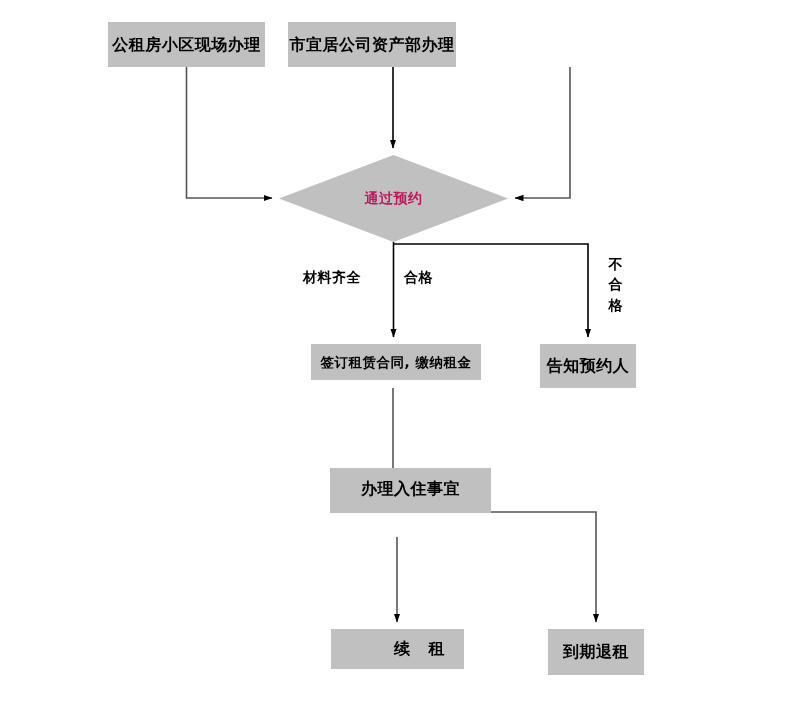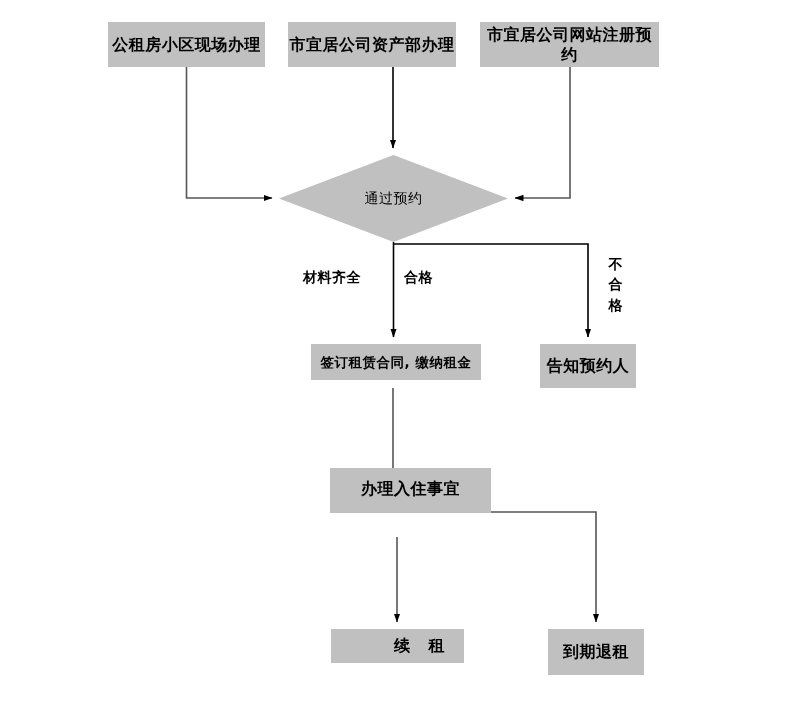--- a/index.html
+++ b/index.html
@@ -51,22 +51,22 @@
   }
   .diamond-label {
     position: absolute;
     left: 0;
     top: 0;
     width: 100%;
     height: 100%;
     display: flex;
     align-items: center;
     justify-content: center;
-    color: #000000;
-    font-weight: normal;
+    color: #be185d;
+    font-weight: bold;
     font-size: 14px;
     letter-spacing: 0.5px;
   }
   .edge-label {
     position: absolute;
     color: #000000;
     font-weight: bold;
     font-size: 14px;
     letter-spacing: 0.5px;
     white-space: nowrap;
@@ -121,36 +121,35 @@
 
     <g>
       <path d="M463,512 L596,512 L596,622" fill="none" stroke="#555555" stroke-width="1.6" marker-end="url(#arrow)"></path>
     </g>
   </svg>
 
   <div class="node" style="left:108px; top:22px; width:157px; height:45px;">公租房小区现场办理</div>
 
   <div class="node" style="left:288px; top:22px; width:168px; height:45px;">市宜居公司资产部办理</div>
 
-  <div class="node" style="left:480px; top:22px; width:179px; height:45px;">市宜居公司网站注册预约</div>
 
   <div class="diamond-wrap" style="left:279px; top:155px; width:229px; height:87px;">
     <svg width="229" height="87" viewBox="0 0 229 87" xmlns="http://www.w3.org/2000/svg">
       <polygon points="0,43.5 114.5,0 229,43.5 114.5,87" fill="#c0c0c0"></polygon>
     </svg>
     <div class="diamond-label">通过预约</div>
   </div>
 
   <div class="node" style="left:311px; top:344px; width:170px; height:36px; font-size:13.5px;">签订租赁合同, 缴纳租金</div>
 
   <div class="node" style="left:540px; top:344px; width:96px; height:44px;">告知预约人</div>
 
   <div class="node" style="left:330px; top:468px; width:161px; height:45px;font-family:Liberation Mono, monospace;">办理入住事宜</div>
 
-  <div class="node" style="left:331px; top:629px; width:133px; height:34px; white-space:pre;padding-left:44px;">续   租</div>
+  <div class="node" style="left:331px; top:629px; width:133px; height:40px; white-space:pre;padding-left:44px;">续   租</div>
 
   <div class="node" style="left:548px; top:629px; width:96px; height:46px;">到期退租</div>
 
   <div class="edge-label" style="left:303px; top:269px;">材料齐全</div>
 
   <div class="edge-label" style="left:404px; top:269px;">合格</div>
 
   <div class="edge-label vertical" style="left:608px; top:254px;">不合格</div>
 
 </div>

